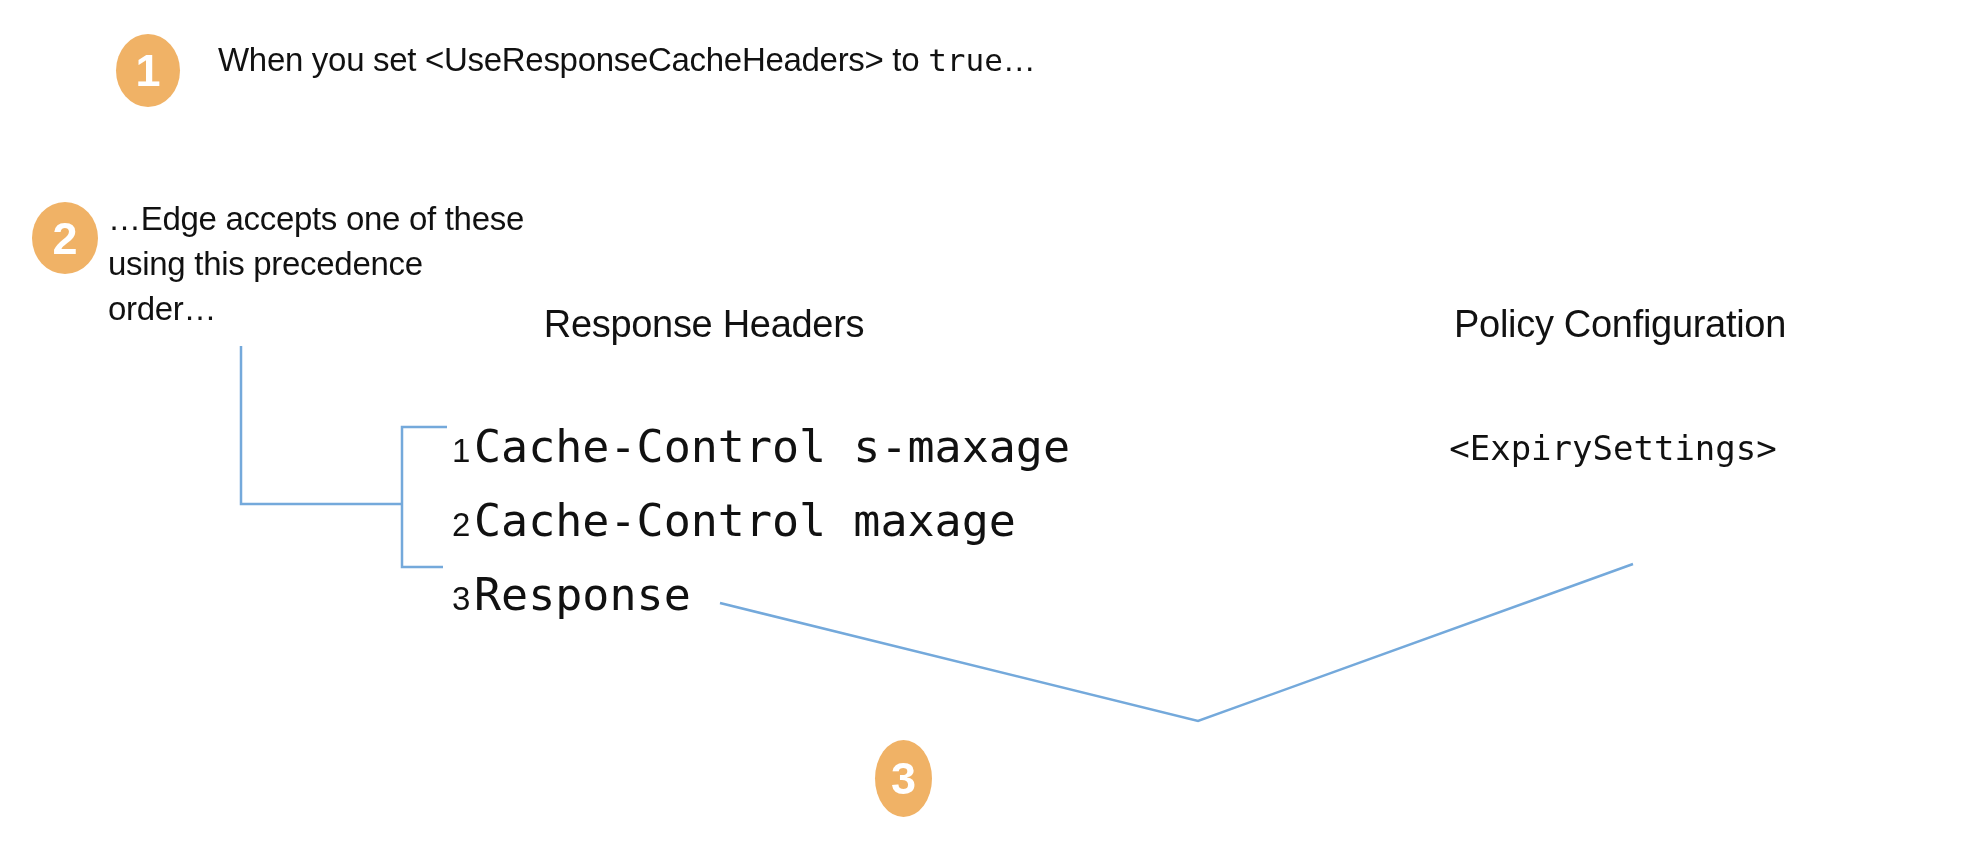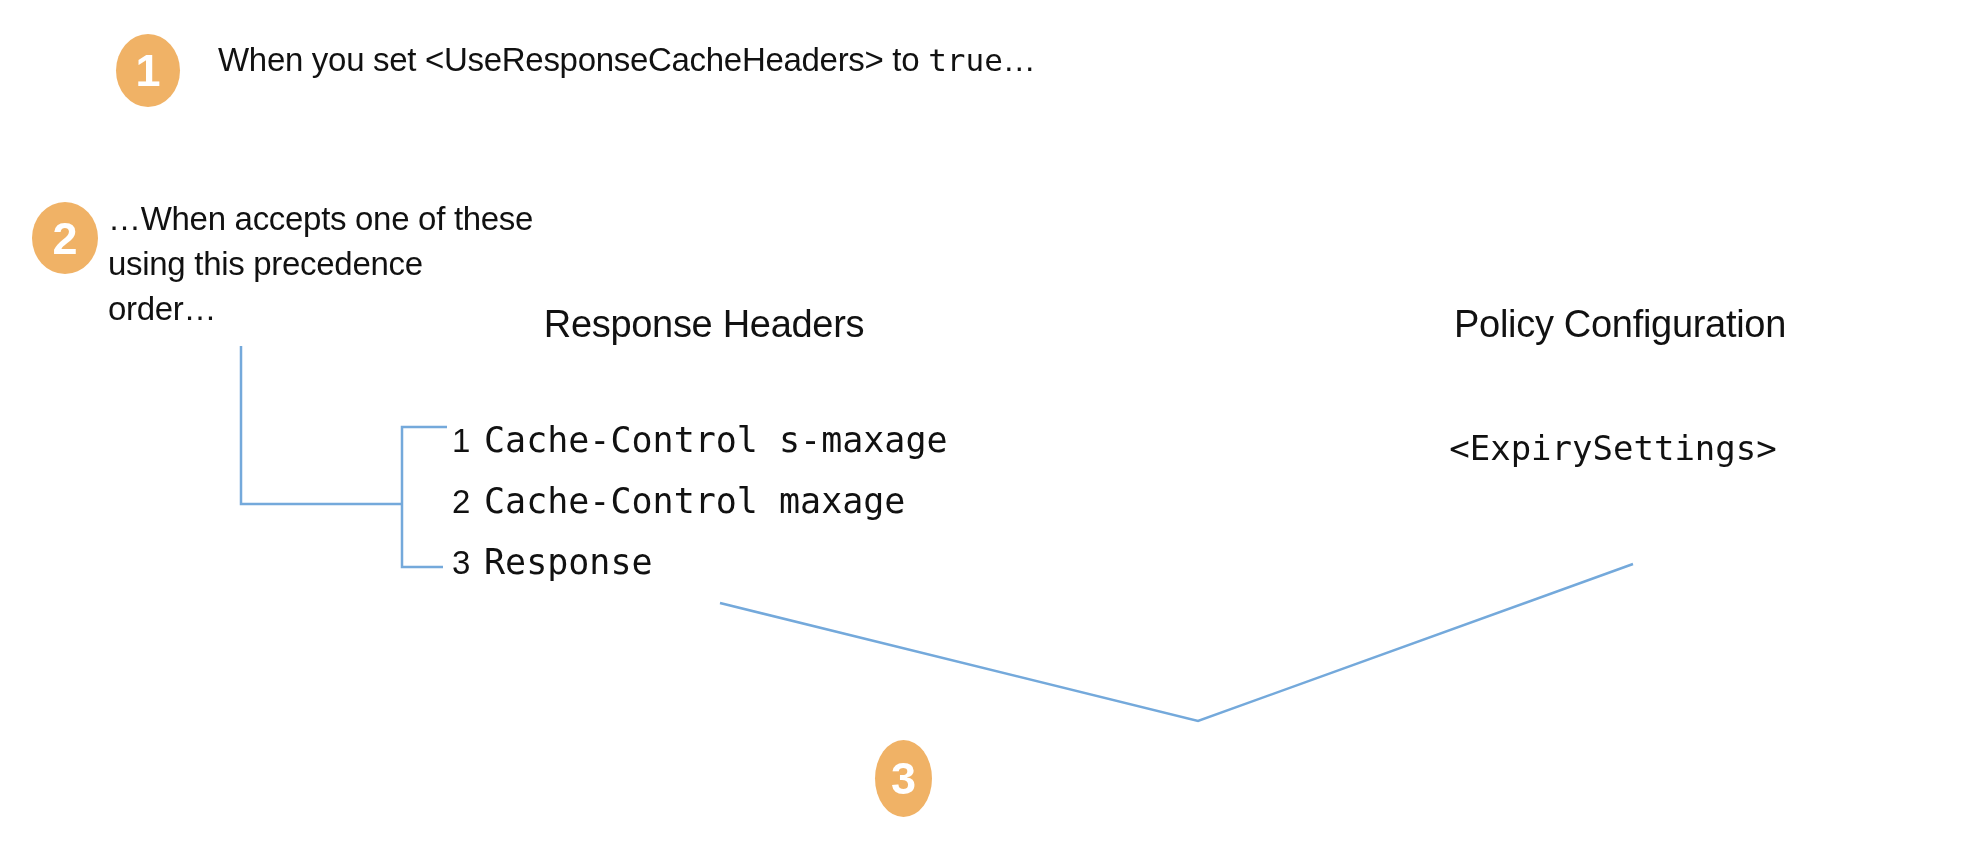--- a/index.html
+++ b/index.html
@@ -79,22 +79,21 @@
     align-items: baseline;
     margin-bottom: 21px;
     white-space: nowrap;
   }
   .rh-rank {
     font-size: 33px;
     width: 22px;
     flex: 0 0 auto;
   }
   .rh-label {
-    font-size: 35px;
-    margin-left: 10px;
+    font-size: 45px;
   }
 
   .pc-code {
     position: absolute;
     left: 1413px; top: 428px;
     width: 400px;
     text-align: center;
     font-size: 34px;
     white-space: nowrap;
   }
@@ -129,21 +128,21 @@
 
   <div class="badge badge-1">
     <span>1</span>
   </div>
   <div class="step1-text"><span>When you set &lt;UseResponseCacheHeaders&gt; to </span><span class="mono">true</span><span>…</span></div>
 
   <div class="badge badge-2">
     <span>2</span>
   </div>
   <div class="step2-text">
-    <div>…When accepts one of these</div>
+    <div>…Edge accepts one of these</div>
     <div>using this precedence</div>
     <div>order…</div>
   </div>
 
   <div class="col-title rh-title">Response Headers</div>
 
   <div class="rh-list">
     <div class="rh-row">
       <span class="rh-rank">1</span>
       <span class="rh-label mono">Cache-Control s-maxage</span>

